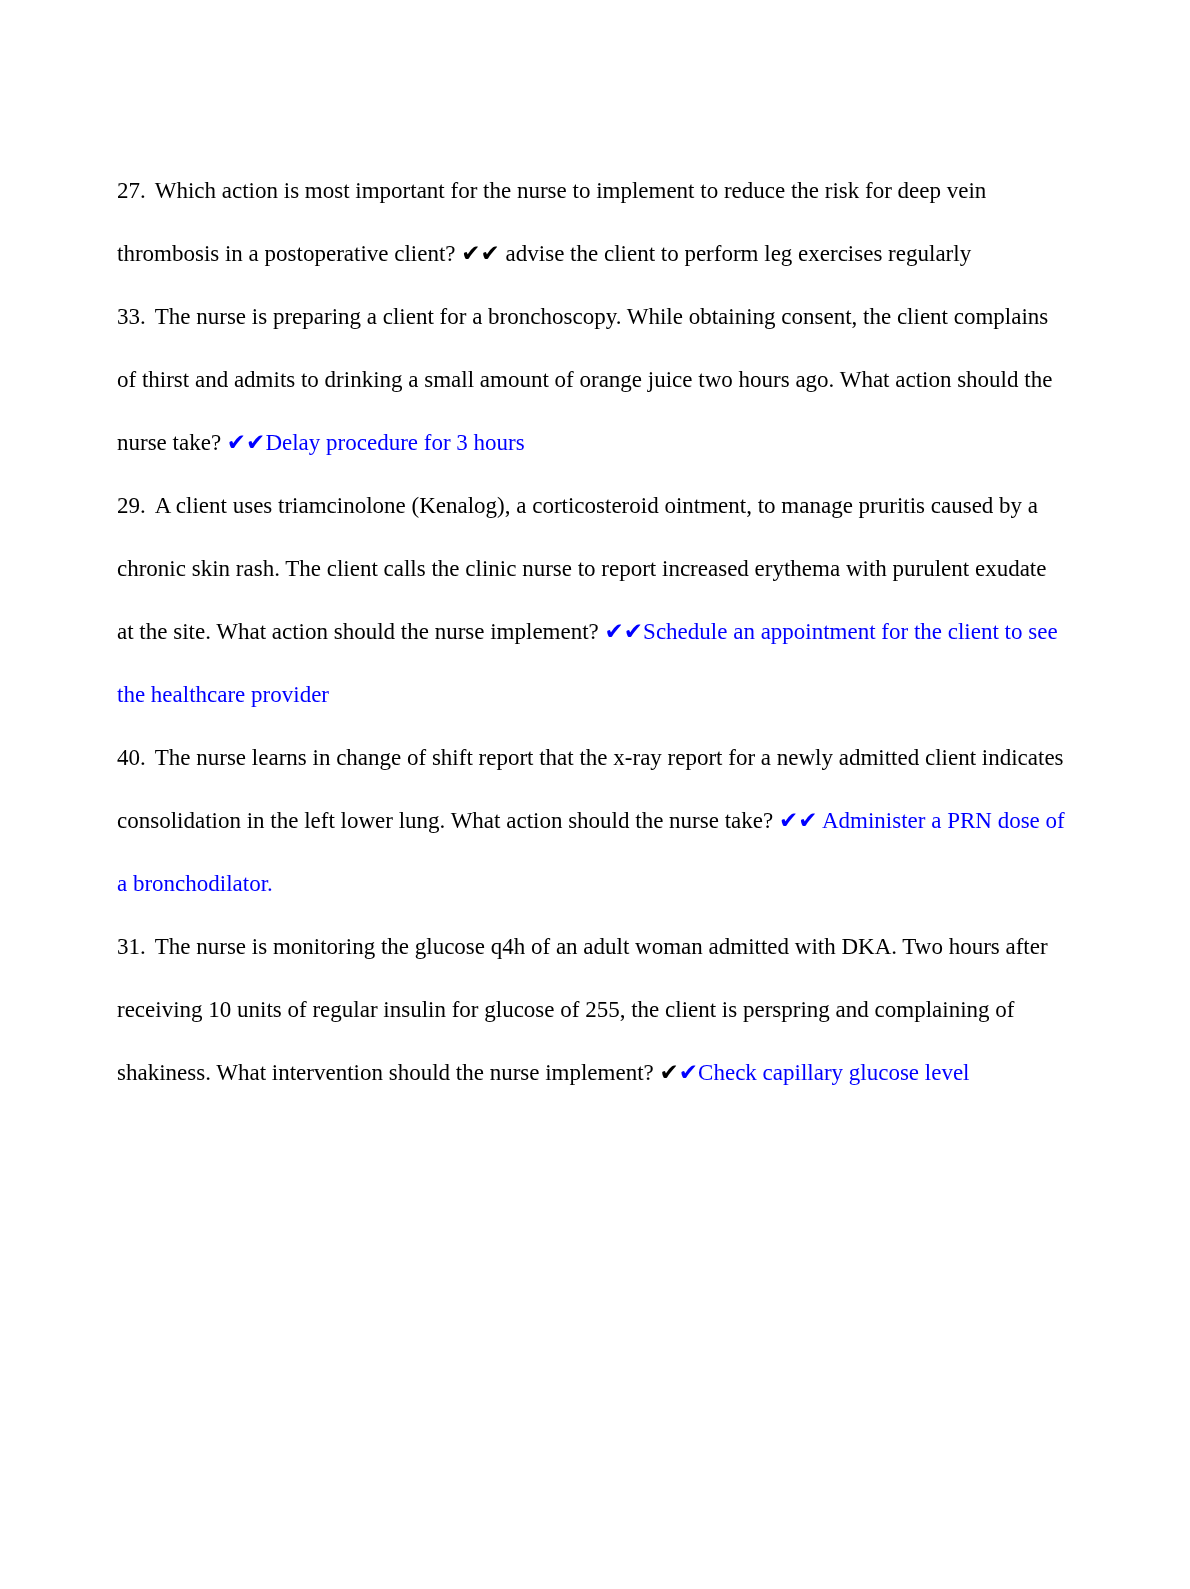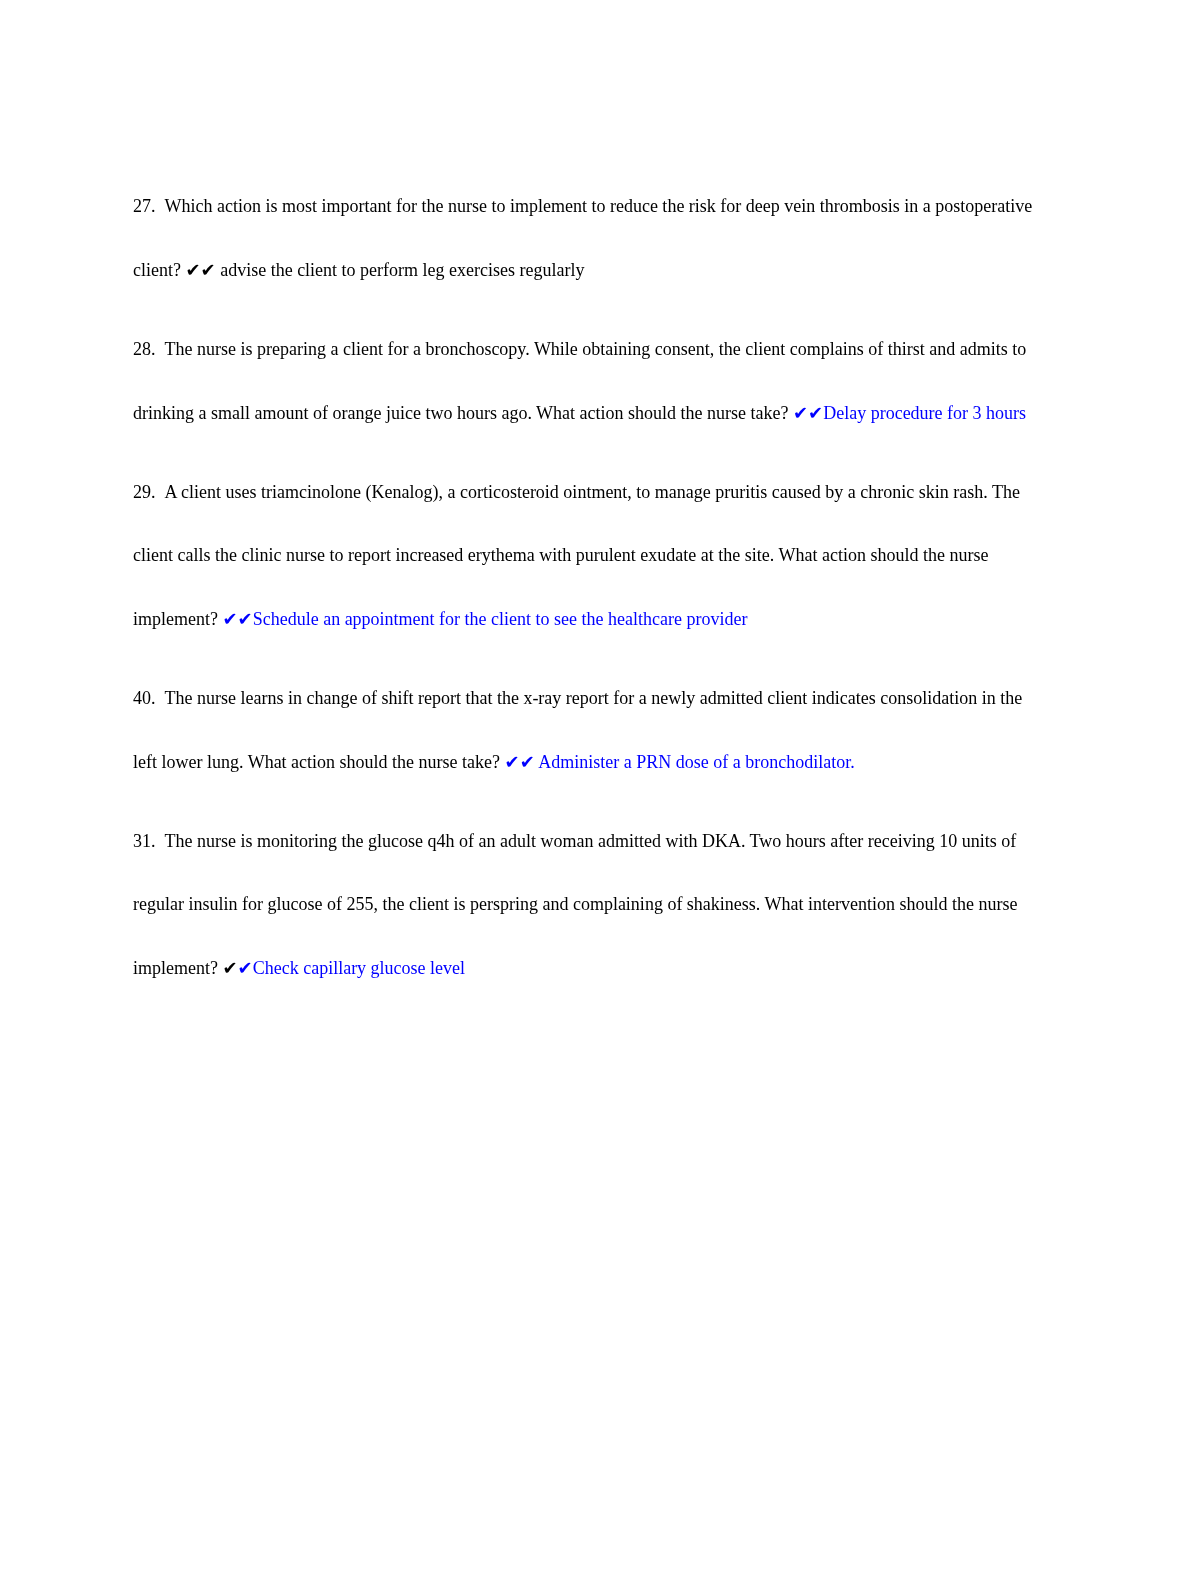--- a/index.html
+++ b/index.html
@@ -7,35 +7,35 @@
     position: relative;
     width: 1190px;
     height: 1589px;
     background: #ffffff;
     box-sizing: border-box;
     padding: 159px 0 0 117px;
     overflow: hidden;
   }
   .content { width: 948px; }
   p.q {
-    margin: 16px;
+    margin: 0;
     font-family: "Liberation Serif", "DejaVu Serif", serif;
-    font-size: 18px;
+    font-size: 23px;
     line-height: 63px;
     color: #000000;
     text-align: left;
   }
   .num { margin-right: 9px; }
   .blue { color: #0000ff; }
   .chk { font-family: "DejaVu Sans", sans-serif; }
 </style>
 </head>
 <body>
 
 <div class="page">
   <div class="content">
     <p class="q"><span class="num">27.</span><span>Which action is most important for the nurse to implement to reduce the risk for deep vein thrombosis in a postoperative client? </span><span class="chk">✔✔</span><span class="chk blue"></span><span> advise the client to perform leg exercises regularly</span><span class="blue"></span></p>
-    <p class="q"><span class="num">28.</span><span>The nurse is preparing a client for a bronchoscopy. While obtaining consent, the client complains of thirst and admits to drinking a small amount of orange juice two hours ago. What action should the nurse take? </span><span class="chk"></span><span class="chk blue">✔✔</span><span></span><span class="blue">Delay procedure for 3 hours</span></p>
+    <p class="q"><span class="num">33.</span><span>The nurse is preparing a client for a bronchoscopy. While obtaining consent, the client complains of thirst and admits to drinking a small amount of orange juice two hours ago. What action should the nurse take? </span><span class="chk"></span><span class="chk blue">✔✔</span><span></span><span class="blue">Delay procedure for 3 hours</span></p>
     <p class="q"><span class="num">29.</span><span>A client uses triamcinolone (Kenalog), a corticosteroid ointment, to manage pruritis caused by a chronic skin rash. The client calls the clinic nurse to report increased erythema with purulent exudate at the site. What action should the nurse implement? </span><span class="chk"></span><span class="chk blue">✔✔</span><span></span><span class="blue">Schedule an appointment for the client to see the healthcare provider</span></p>
     <p class="q"><span class="num">40.</span><span>The nurse learns in change of shift report that the x-ray report for a newly admitted client indicates consolidation in the left lower lung. What action should the nurse take? </span><span class="chk"></span><span class="chk blue">✔✔</span><span></span><span class="blue"> Administer a PRN dose of a bronchodilator.</span></p>
     <p class="q"><span class="num">31.</span><span>The nurse is monitoring the glucose q4h of an adult woman admitted with DKA. Two hours after receiving 10 units of regular insulin for glucose of 255, the client is perspring and complaining of shakiness. What intervention should the nurse implement? </span><span class="chk">✔</span><span class="chk blue">✔</span><span></span><span class="blue">Check capillary glucose level</span></p>
   </div>
 </div>
 
 </body></html>

